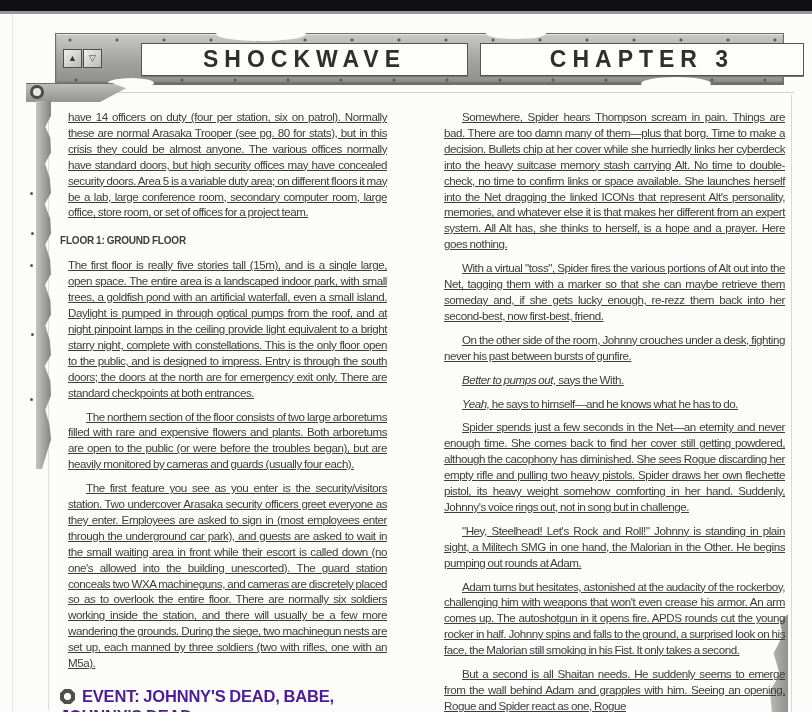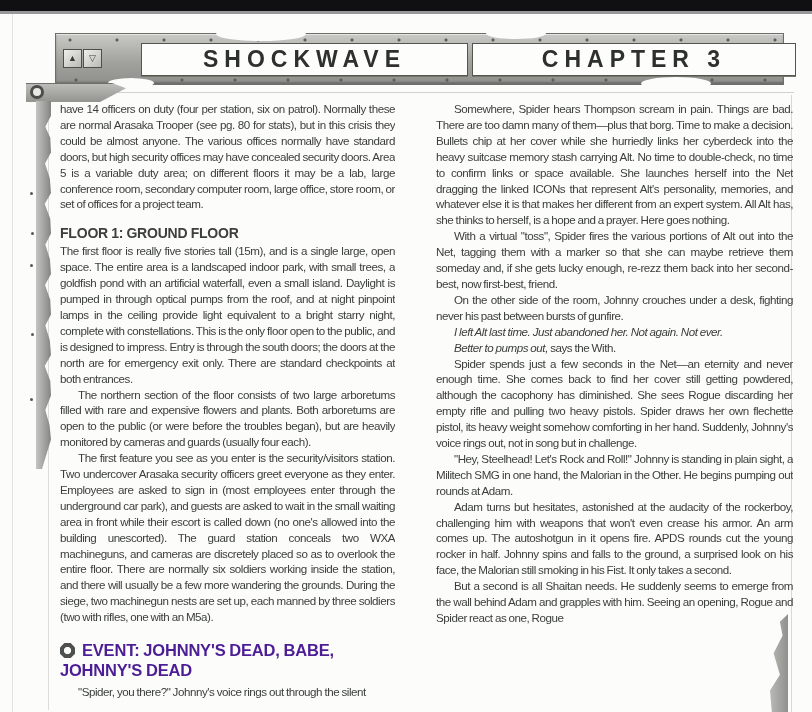--- a/index.html
+++ b/index.html
@@ -34,21 +34,21 @@
   .t2{left:430px;top:-6px;width:60px;height:11px;}
   .t3{left:585px;top:43px;width:70px;height:13px;}
   .t4{left:52px;top:44px;width:46px;height:10px;}
   .banner-panel{
     position:absolute;top:9px;height:31px;background:#fdfdfb;
     border:1px solid #55554f;
     box-shadow:0 1px 0 #76766f;
     display:flex;align-items:center;justify-content:center;margin-left:36px;
   }
   .panel-shockwave{left:49px;width:325px;}
-  .panel-chapter{left:380px;width:322px;justify-content:center;}
+  .panel-chapter{left:388px;width:322px;justify-content:center;}
   .banner-title{
     font-weight:bold;color:#2d302d;
     font-size:23px;letter-spacing:6px;
     transform:scaleY(1.05);
     white-space:nowrap;
   }
   .sq{
     position:absolute;top:15px;width:17px;height:17px;
     background:linear-gradient(135deg,#efefec,#b9b9b5);
     border:1px solid #4f4f4a;
@@ -87,25 +87,25 @@
 
   
   .column{
     position:absolute;top:101px;height:611px;overflow:hidden;
     color:#3b3e3d;font-size:11.6px;line-height:15.9px;
     letter-spacing:-0.45px;word-spacing:-0.5px;
     text-align:justify;
   }
   .col-left{left:60px;width:335px;}
   .col-right{left:436px;width:357px;}
-  .para{margin:0;}
+  .para{margin:8px;text-decoration:underline;}
   .para.ind{text-indent:18px;}
   .it{font-style:italic;}
   .sec-h{
-    margin:13px 0 2px 0;font-size:14px;line-height:16px;
+    margin:13px 0 2px 0;font-size:10px;line-height:16px;
     font-weight:bold;color:#3c3f3e;letter-spacing:-0.2px;text-align:left;
   }
   .event-h{
     margin:15px 0 4px 0;font-size:16.5px;line-height:20px;
     font-weight:bold;color:#4c1d95;letter-spacing:-0.2px;text-align:left;
   }
   .octagon{
     display:inline-block;width:15px;height:15px;margin-right:7px;
     position:relative;vertical-align:-2px;background:#4d504e;
     clip-path:polygon(29% 0,71% 0,100% 29%,100% 71%,71% 100%,29% 100%,0 71%,0 29%);
@@ -157,19 +157,19 @@
     <p class="para">The first floor is really five stories tall (15m), and is a single large, open space. The entire area is a landscaped indoor park, with small trees, a goldfish pond with an artificial waterfall, even a small island. Daylight is pumped in through optical pumps from the roof, and at night pinpoint lamps in the ceiling provide light equivalent to a bright starry night, complete with constellations. This is the only floor open to the public, and is designed to impress. Entry is through the south doors; the doors at the north are for emergency exit only. There are standard checkpoints at both entrances.</p>
     <p class="para ind">The northern section of the floor consists of two large arboretums filled with rare and expensive flowers and plants. Both arboretums are open to the public (or were before the troubles began), but are heavily monitored by cameras and guards (usually four each).</p>
     <p class="para ind">The first feature you see as you enter is the security/visitors station. Two undercover Arasaka security officers greet everyone as they enter. Employees are asked to sign in (most employees enter through the underground car park), and guests are asked to wait in the small waiting area in front while their escort is called down (no one's allowed into the building unescorted). The guard station conceals two WXA machineguns, and cameras are discretely placed so as to overlook the entire floor. There are normally six soldiers working inside the station, and there will usually be a few more wandering the grounds. During the siege, two machinegun nests are set up, each manned by three soldiers (two with rifles, one with an M5a).</p>
     <h2 class="event-h"><span class="octagon"><span></span></span><span>EVENT: JOHNNY'S DEAD, BABE, JOHNNY'S DEAD</span></h2>
     <p class="para ind">"Spider, you there?" Johnny's voice rings out through the silent</p>
   </div>
 <div class="column col-right" id="col-right">
     <p class="para ind">Somewhere, Spider hears Thompson scream in pain. Things are bad. There are too damn many of them—plus that borg. Time to make a decision. Bullets chip at her cover while she hurriedly links her cyberdeck into the heavy suitcase memory stash carrying Alt. No time to double-check, no time to confirm links or space available. She launches herself into the Net dragging the linked ICONs that represent Alt's personality, memories, and whatever else it is that makes her different from an expert system. All Alt has, she thinks to herself, is a hope and a prayer. Here goes nothing.</p>
     <p class="para ind">With a virtual "toss", Spider fires the various portions of Alt out into the Net, tagging them with a marker so that she can maybe retrieve them someday and, if she gets lucky enough, re-rezz them back into her second-best, now first-best, friend.</p>
     <p class="para ind">On the other side of the room, Johnny crouches under a desk, fighting never his past between bursts of gunfire.</p>
-    <p class="para ind"><span class="it">I left Alt last time. Just abandoned her. Not again. Not ever.</span></p>
     <p class="para ind"><span class="it">Better to pumps out,</span><span> says the With.</span></p>
+    <p class="para ind"><span class="it">Yeah,</span><span> he says to himself—and he knows what he has to do.</span></p>
     <p class="para ind">Spider spends just a few seconds in the Net—an eternity and never enough time. She comes back to find her cover still getting powdered, although the cacophony has diminished. She sees Rogue discarding her empty rifle and pulling two heavy pistols. Spider draws her own flechette pistol, its heavy weight somehow comforting in her hand. Suddenly, Johnny's voice rings out, not in song but in challenge.</p>
     <p class="para ind">"Hey, Steelhead! Let's Rock and Roll!" Johnny is standing in plain sight, a Militech SMG in one hand, the Malorian in the Other. He begins pumping out rounds at Adam.</p>
     <p class="para ind">Adam turns but hesitates, astonished at the audacity of the rockerboy, challenging him with weapons that won't even crease his armor. An arm comes up. The autoshotgun in it opens fire. APDS rounds cut the young rocker in half. Johnny spins and falls to the ground, a surprised look on his face, the Malorian still smoking in his Fist. It only takes a second.</p>
     <p class="para ind">But a second is all Shaitan needs. He suddenly seems to emerge from the wall behind Adam and grapples with him. Seeing an opening, Rogue and Spider react as one, Rogue</p>
   </div>
 
 </body></html>

